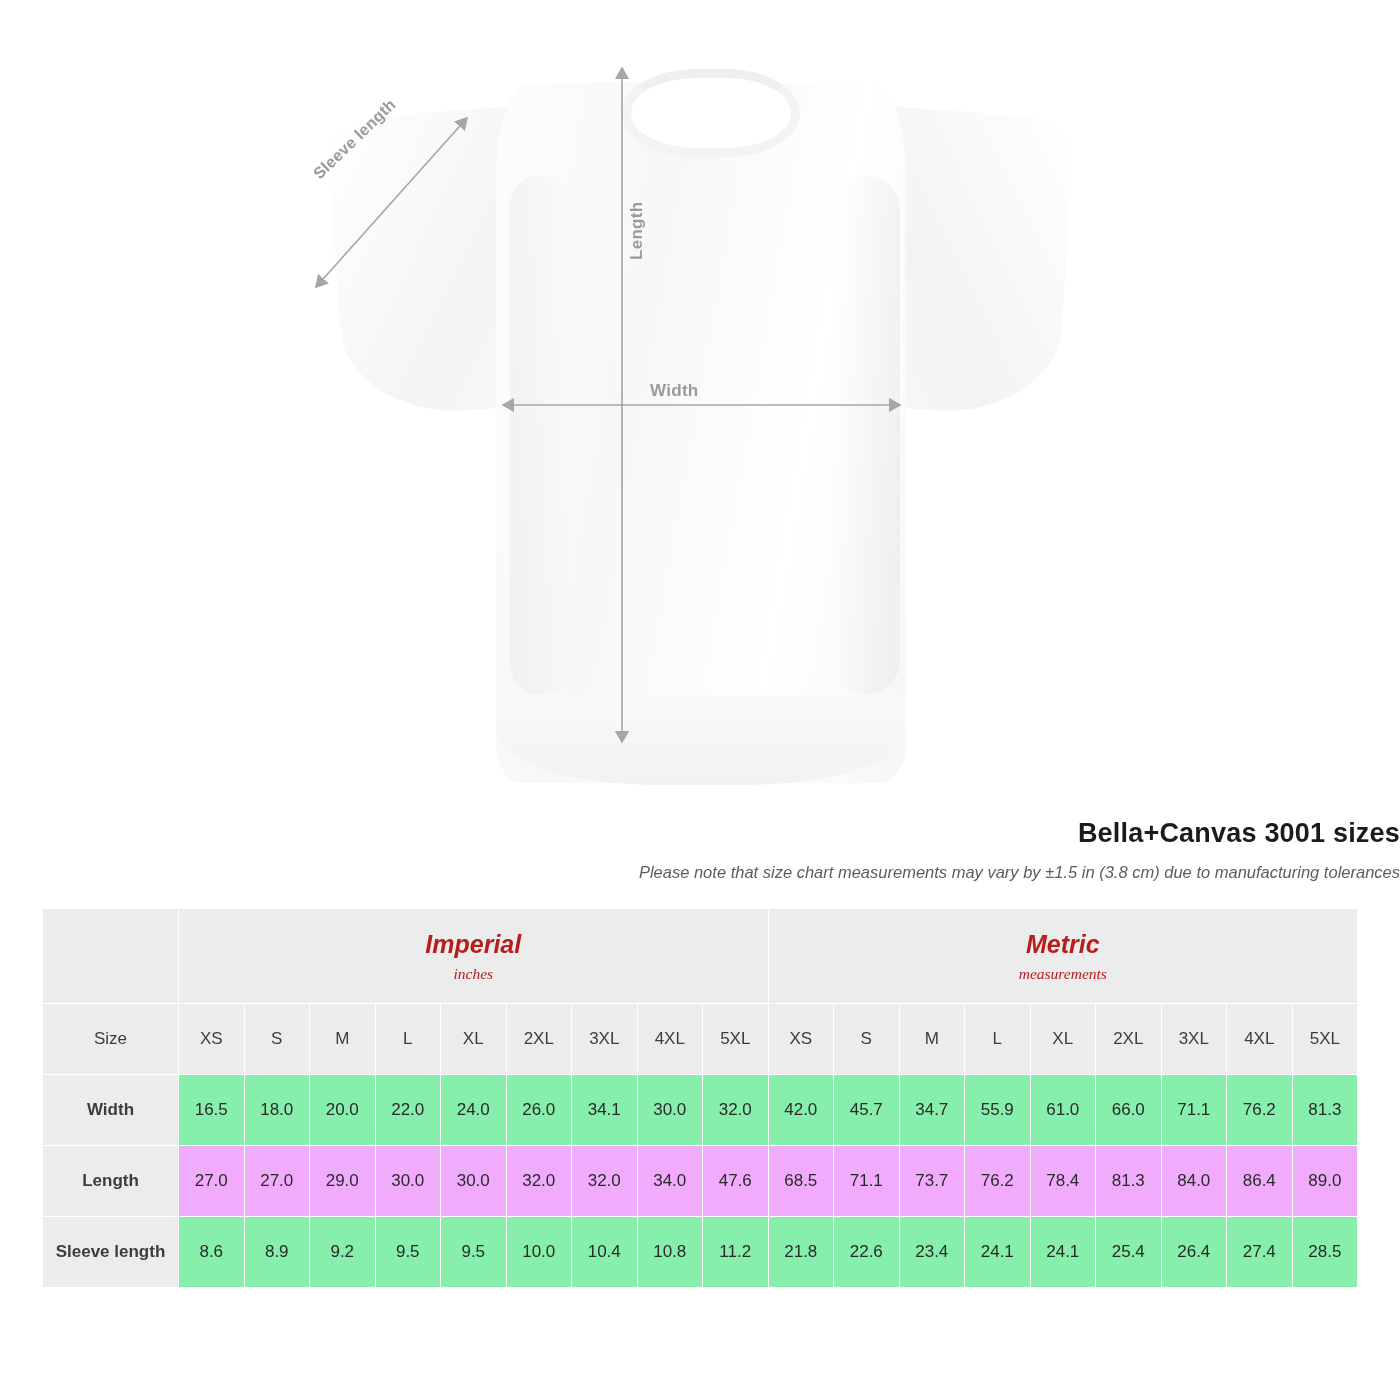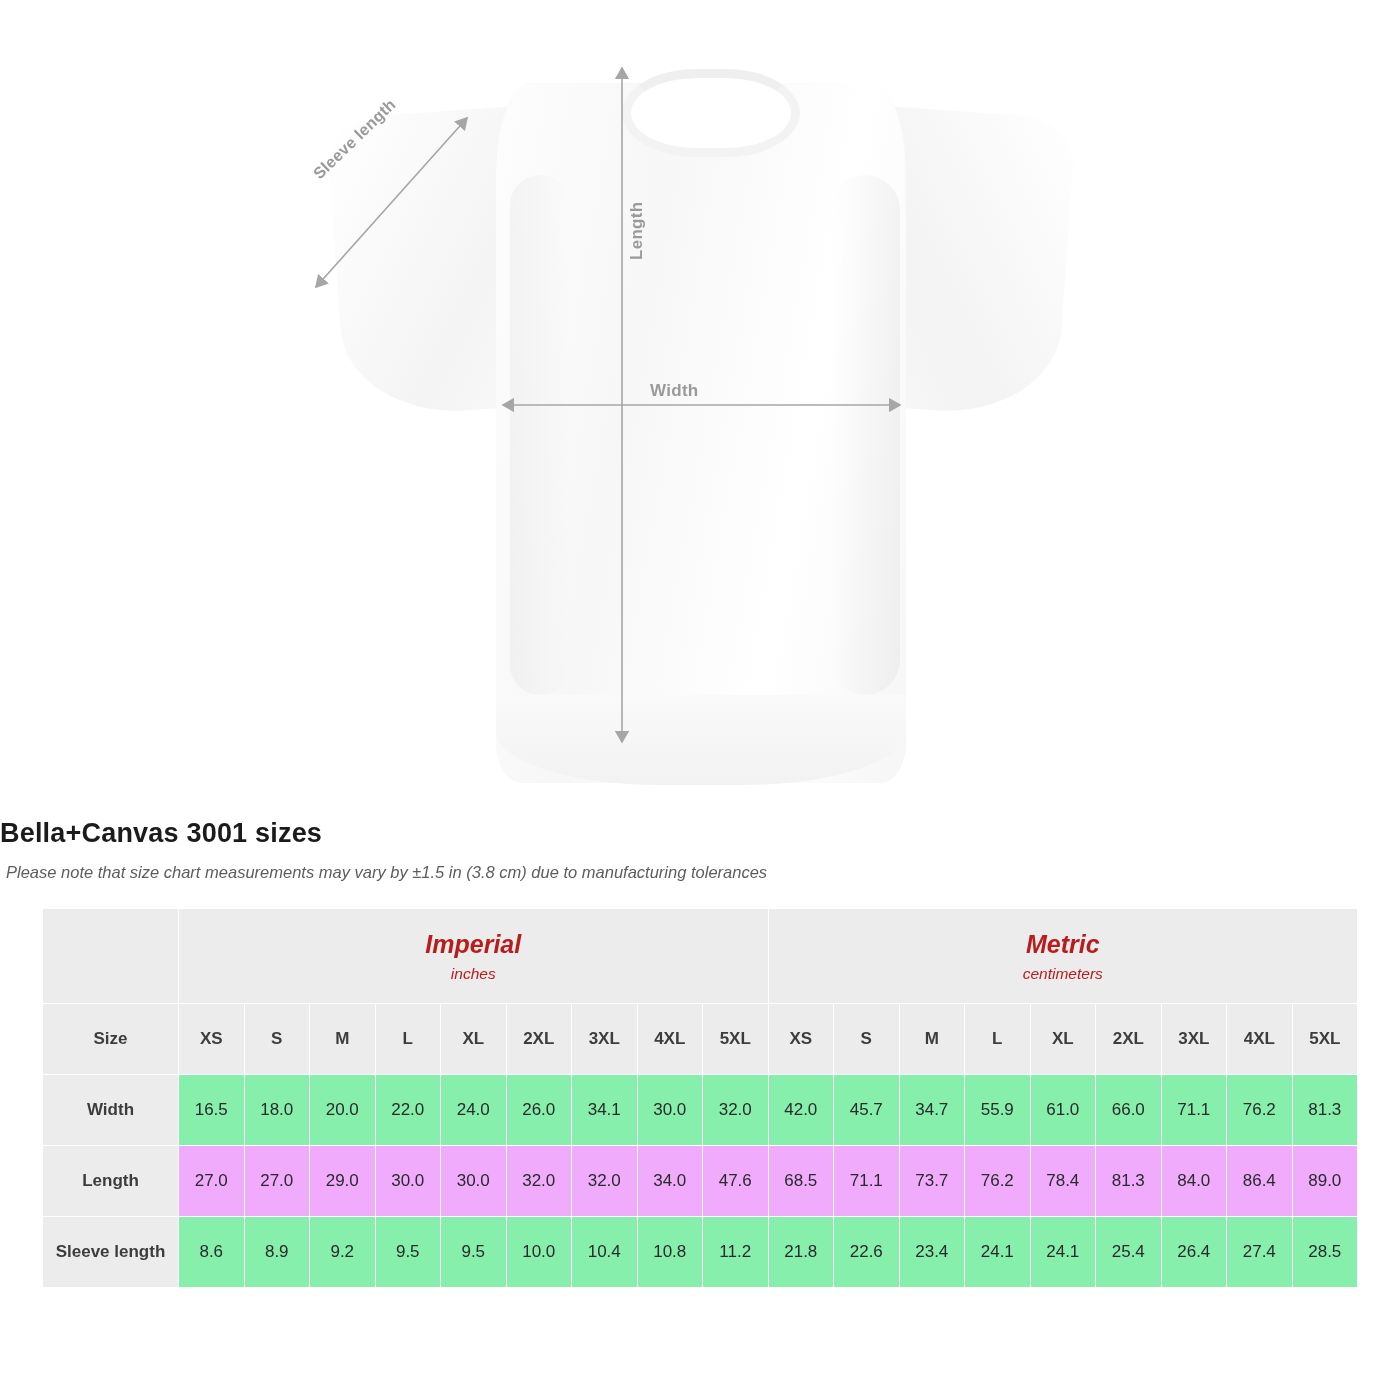--- a/index.html
+++ b/index.html
@@ -127,21 +127,21 @@
     transform: rotate(-90deg);
     transform-origin: left top;
   }
   #lbl-width {
     left: 650px;
     top: 381px;
   }
 
   
   .title-block {
-    text-align: left;
+    text-align: right;
     margin-top: 18px;
   }
   .chart-title {
     font-size: 27px;
     font-weight: bold;
     color: #1b1b1b;
     letter-spacing: 0.2px;
   }
   .chart-note {
     margin-top: 14px;
@@ -172,30 +172,31 @@
   }
   .unit-head .u-name {
     font-size: 25px;
     font-weight: bold;
     font-style: italic;
   }
   .unit-head .u-sub {
     font-size: 15.5px;
     font-style: italic;
     margin-top: 6px;
+    font-family: Liberation Serif, serif;
   }
   .corner {
     background: #ececec;
   }
   tr.head-row td {
     height: 68px;
     background: #ececec;
     text-align: center;
     font-size: 17px;
-    font-weight: bold;
+    font-weight: normal;
     color: #3d3d3d;
   }
   tr.data-row td {
     height: 68px;
     text-align: center;
     font-size: 17px;
     color: #2a2a2a;
   }
   tr.data-row td.rowlabel {
     background: #ececec;
@@ -279,21 +280,21 @@
     </colgroup>
     <tbody>
       <tr>
         <td class="corner"></td>
         <td class="unit-head" colspan="9">
           <div class="u-name">Imperial</div>
           <div class="u-sub">inches</div>
         </td>
         <td class="unit-head" colspan="9">
           <div class="u-name">Metric</div>
-          <div class="u-sub">centimeters</div>
+          <div class="u-sub">measurements</div>
         </td>
       </tr>
 
       <tr class="head-row">
         <td>Size</td>
         <td>XS</td>
         <td>S</td>
         <td>M</td>
         <td>L</td>
         <td>XL</td>

